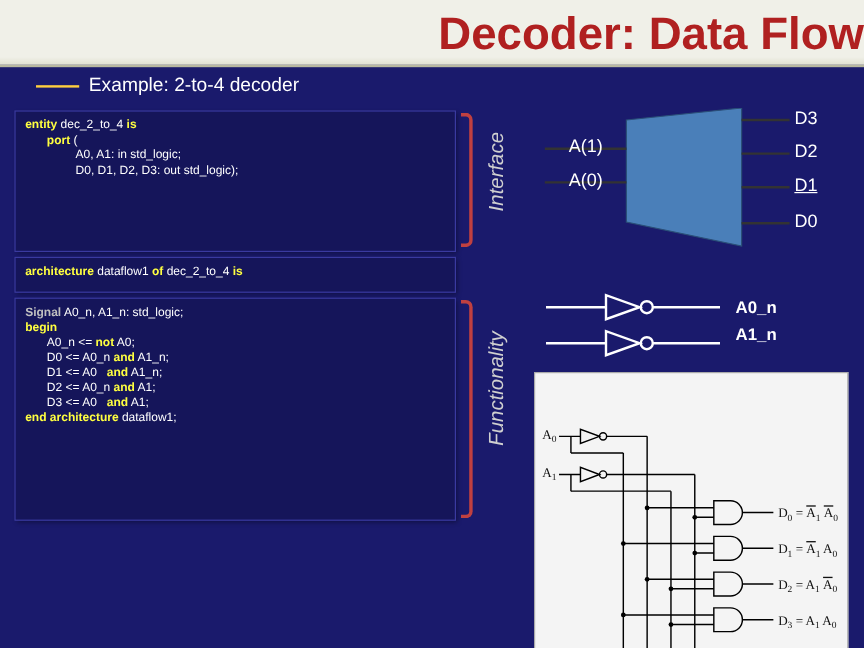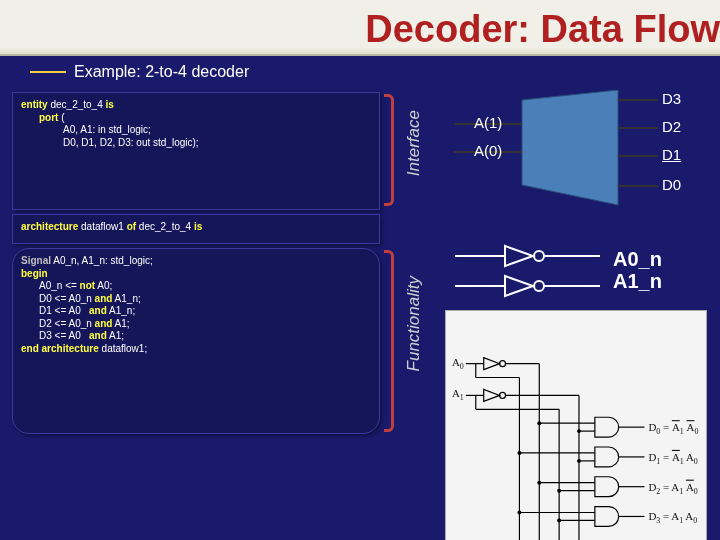--- a/index.html
+++ b/index.html
@@ -48,21 +48,21 @@
     border: 1px solid #3a3aa0;
     background: #15155a;
     padding: 6px 8px;
     font-family: "Comic Sans MS", cursive, sans-serif;
     font-size: 10px;
     line-height: 1.25;
     box-shadow: 2px 2px 4px rgba(0,0,0,0.4);
   }
   #box1 { left: 12px; top: 4px; height: 118px; }
   #box2 { left: 12px; top: 126px; height: 30px; }
-  #box3 { left: 12px; top: 160px; height: 186px; border-radius: 17px; }
+  #box3 { left: 12px; top: 160px; height: 186px; }
   .kw { color: #ffff40; font-weight: bold; }
   .plain { color: #ffffff; }
   .sig { color: #c0c0c0; font-weight: bold; }
   .vlabel {
     position: absolute;
     color: #d0d0d0;
     font-size: 17px;
     writing-mode: vertical-rl;
     transform: rotate(180deg);
     font-style: italic;
@@ -95,21 +95,21 @@
   #lD1 { left: 222px; top: 56px; text-decoration: underline; }
   #lD0 { left: 222px; top: 86px; }
 
   .notgate-area {
     position: absolute;
     left: 445px; top: 148px;
     width: 270px; height: 74px;
   }
   .notgate-svg { width: 160px; height: 74px; }
   .an-label {
-    position: absolute; color: #fff; font-size: 20px; font-weight: bold;
+    position: absolute; color: #fff; font-size: 14px; font-weight: bold;
     left: 168px;
   }
   #anA0 { top: 12px; }
   #anA1 { top: 34px; }
 
   .schematic-area {
     position: absolute;
     left: 445px; top: 222px;
     width: 262px; height: 272px;
     background: #f4f4f4;

